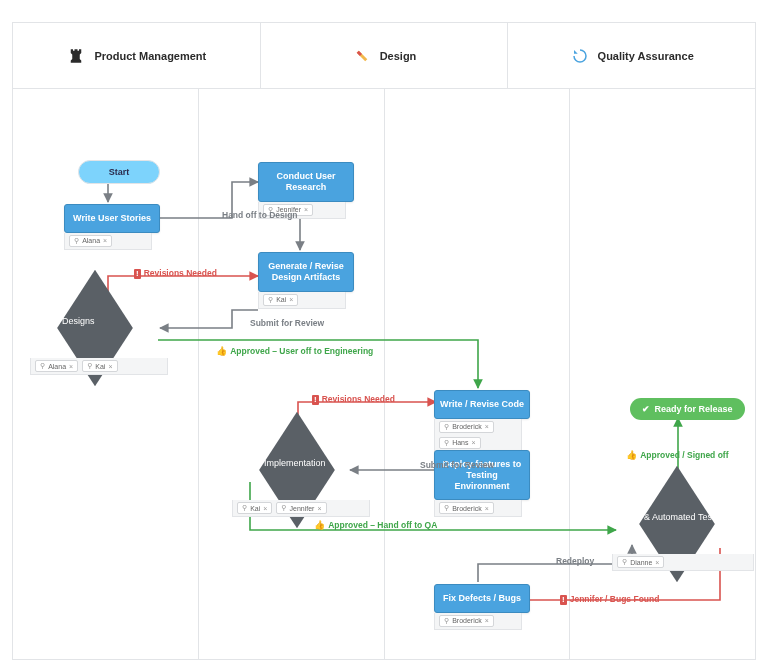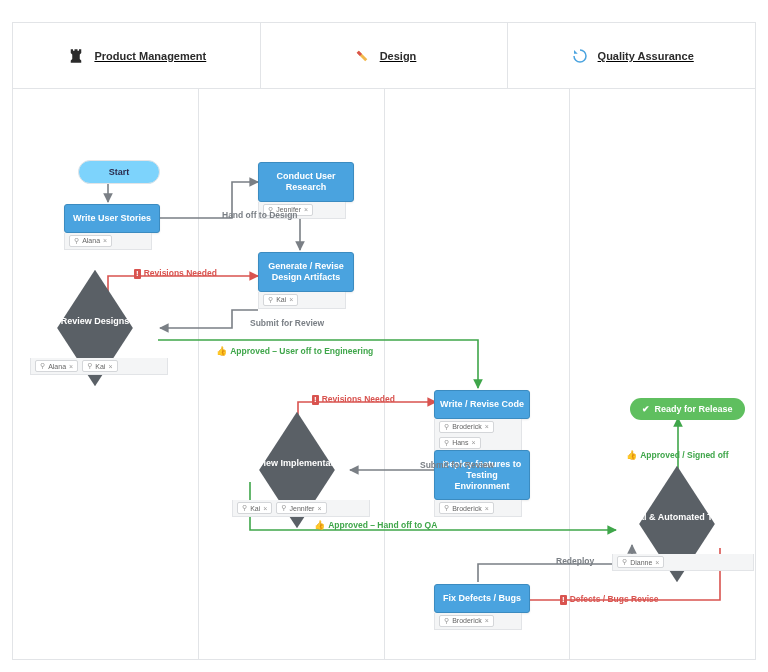--- a/index.html
+++ b/index.html
@@ -1,40 +1,40 @@
 <!DOCTYPE html>
 <html><head>
 <meta charset="utf-8">
 <style>
   html,body{margin:0;padding:0;font-family:-apple-system,BlinkMacSystemFont,"Segoe UI",Arial,sans-serif;background:#fff;}
   .stage{position:relative;width:768px;height:672px;overflow:hidden;background:#fff;}
   
   .lanes-header{position:absolute;top:22px;left:12px;right:12px;height:66px;display:flex;border:1px solid #e2e4e7;background:#fff;}
-  .lane-head{flex:1;display:flex;align-items:center;justify-content:center;gap:8px;border-right:1px solid #e2e4e7;padding:6px 8px;text-decoration:underline;}
+  .lane-head{flex:1;display:flex;align-items:center;justify-content:center;gap:8px;border-right:1px solid #e2e4e7;padding:6px 8px;}
   .lane-head:last-child{border-right:none;}
   .lane-title{font-size:11px;font-weight:700;color:#2b2b2b;line-height:1.15;}
   .lane-icon{width:20px;height:20px;flex:0 0 auto;display:flex;align-items:center;justify-content:center;}
   
   .lanes-body{position:absolute;top:88px;bottom:12px;left:12px;right:12px;display:flex;border:1px solid #e2e4e7;}
   .lane-body{flex:1;border-right:1px solid #e2e4e7;background:#fff;}
   .lane-body:last-child{border-right:none;}
   
   .node{position:absolute;}
   .task{width:86px;background:#4aa3df;border:1px solid #3b8bc0;border-radius:3px;color:#fff;font-size:9px;font-weight:600;text-align:center;padding:8px 4px;line-height:1.2;box-shadow:0 1px 2px rgba(0,0,0,.08);z-index:2;}
   .task-wrap{position:absolute;display:flex;flex-direction:column;align-items:stretch;}
   .assignee-row{background:#f4f5f6;border:1px solid #e2e4e7;border-top:none;padding:2px 4px;display:flex;gap:4px;flex-wrap:wrap;z-index:2;}
   .chip{display:inline-flex;align-items:center;gap:3px;font-size:7px;color:#666;border:1px solid #d4d6d9;border-radius:2px;background:#fff;padding:1px 4px;white-space:nowrap;}
   .chip-glyph{color:#999;}
   .start-pill{width:60px;padding:6px 10px;border:1px solid #e2e4e7;border-radius:999px;background:#7dd3fc;color:#2b2b4d;font-size:9px;font-weight:700;text-align:center;z-index:2;}
   .end-pill{padding:6px 12px;border-radius:999px;background:#5fbf5f;color:#fff;font-size:9px;font-weight:700;text-align:center;z-index:2;display:inline-flex;align-items:center;gap:5px;}
   .diamond-wrap{position:absolute;display:flex;flex-direction:column;align-items:stretch;z-index:2;}
   .diamond{width:130px;height:56px;position:relative;}
   .diamond .shape{position:absolute;inset:0;transform:scaleX(1) rotate(45deg);transform-origin:center;background:#5a6066;}
   .diamond .shape{width:68px;height:68px;left:31px;top:-6px;transform:rotate(45deg) skew(12deg,12deg);}
-  .diamond .lbl{position:relative;z-index:1;color:#fff;font-size:9px;font-weight:700;text-align:center;line-height:1.15;padding-top:16px;}
+  .diamond .lbl{position:relative;z-index:1;color:#fff;font-size:9px;font-weight:400;text-align:left;line-height:1.15;padding-top:16px;}
   
   .elabel{position:absolute;font-size:8.5px;font-weight:600;white-space:nowrap;z-index:3;}
   .elabel.gray{color:#7a7f85;margin-left:36px;}
   .elabel.green{color:#3fa64a;}
   .elabel.red{color:#d9534f;}
   .warn{display:inline-block;background:#d9534f;color:#fff;font-size:8px;line-height:1;padding:1px 2px;margin-right:3px;border-radius:1px;}
   .thumb{display:inline-block;color:#3fa64a;margin-right:3px;font-size:9px;}
   svg.edges{position:absolute;inset:0;width:100%;height:100%;z-index:1;}
   .refresh-icon{color:#4aa3df;font-size:10px;}
 </style>
@@ -255,17 +255,17 @@
     <span>Ready for Release</span>
   </div>
 
   <div class="elabel gray" style="left:186px;top:210px">Hand off to Design</div>
   <div class="elabel gray" style="left:214px;top:318px">Submit for Review</div>
   <div class="elabel red" style="left:134px;top:268px"><span class="warn">!</span><span>Revisions Needed</span></div>
   <div class="elabel green" style="left:216px;top:346px"><span class="thumb">👍</span><span>Approved – User off to Engineering</span></div>
   <div class="elabel gray" style="left:384px;top:460px">Submit for Review</div>
   <div class="elabel red" style="left:312px;top:394px"><span class="warn">!</span><span>Revisions Needed</span></div>
   <div class="elabel green" style="left:314px;top:520px"><span class="thumb">👍</span><span>Approved – Hand off to QA</span></div>
-  <div class="elabel red" style="left:560px;top:594px"><span class="warn">!</span><span>Defects / Bugs Revise</span></div>
+  <div class="elabel red" style="left:560px;top:594px"><span class="warn">!</span><span>Jennifer / Bugs Found</span></div>
   <div class="elabel gray" style="left:520px;top:556px">Redeploy</div>
   <div class="elabel green" style="left:626px;top:450px"><span class="thumb">👍</span><span>Approved / Signed off</span></div>
 
 </div>
 
 </body></html>

